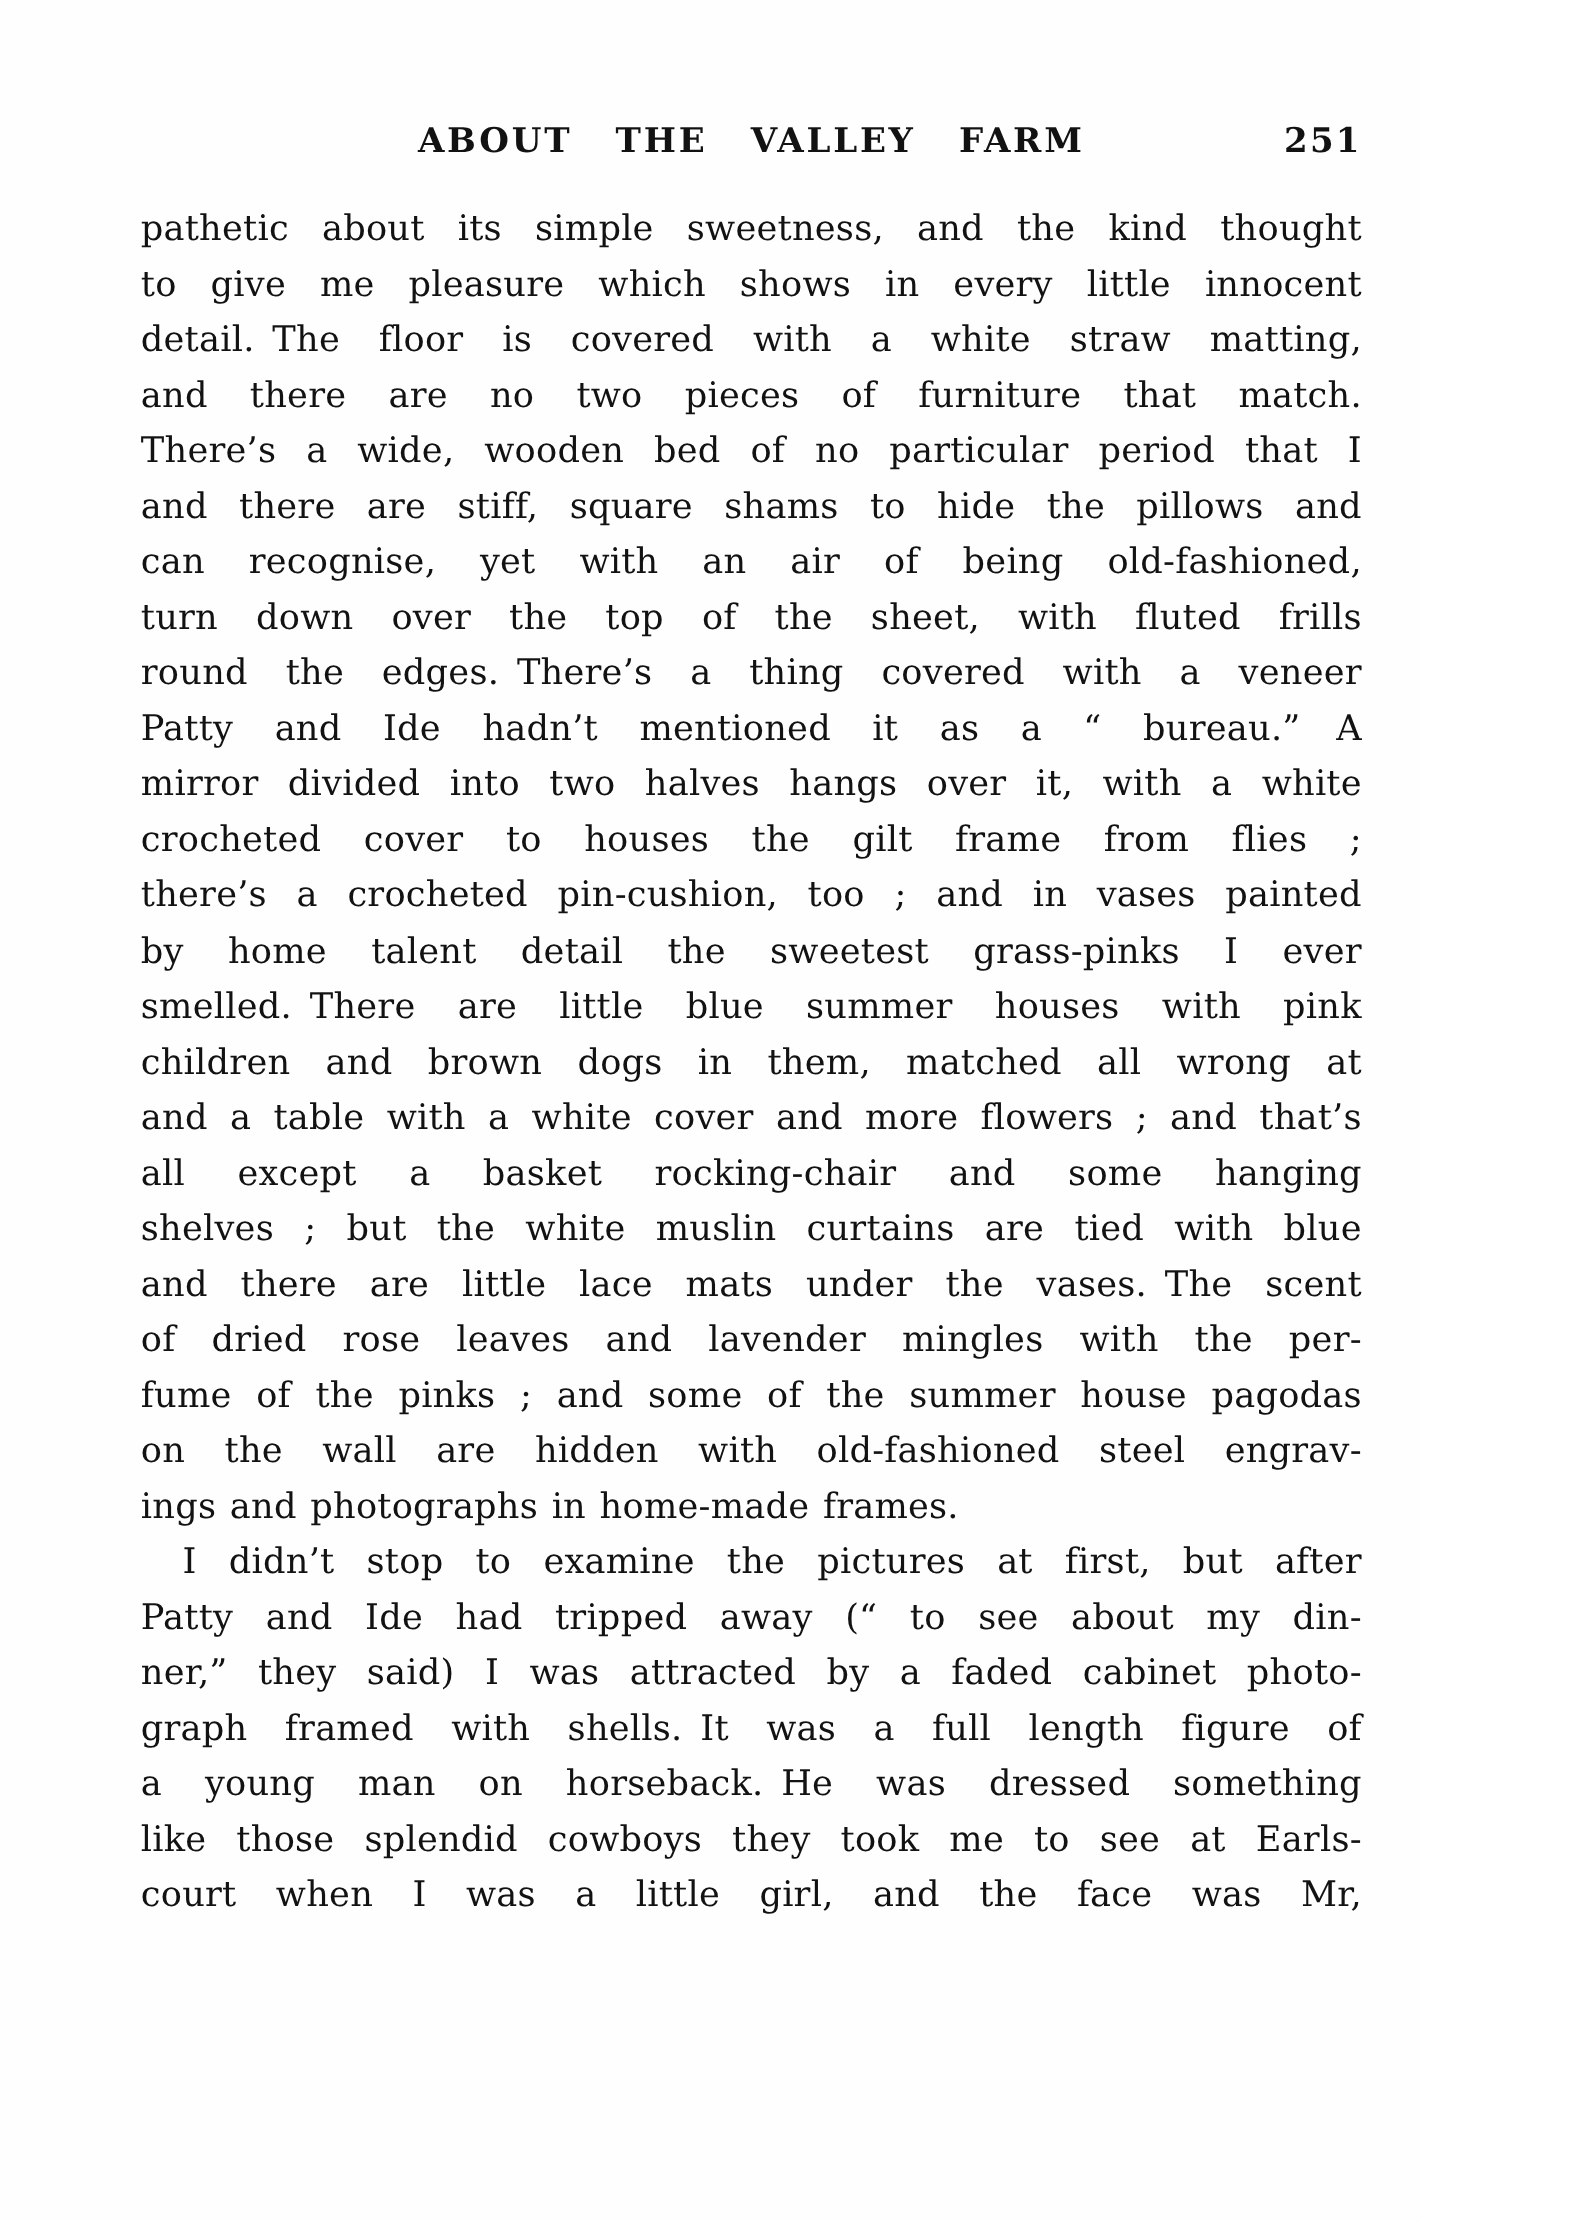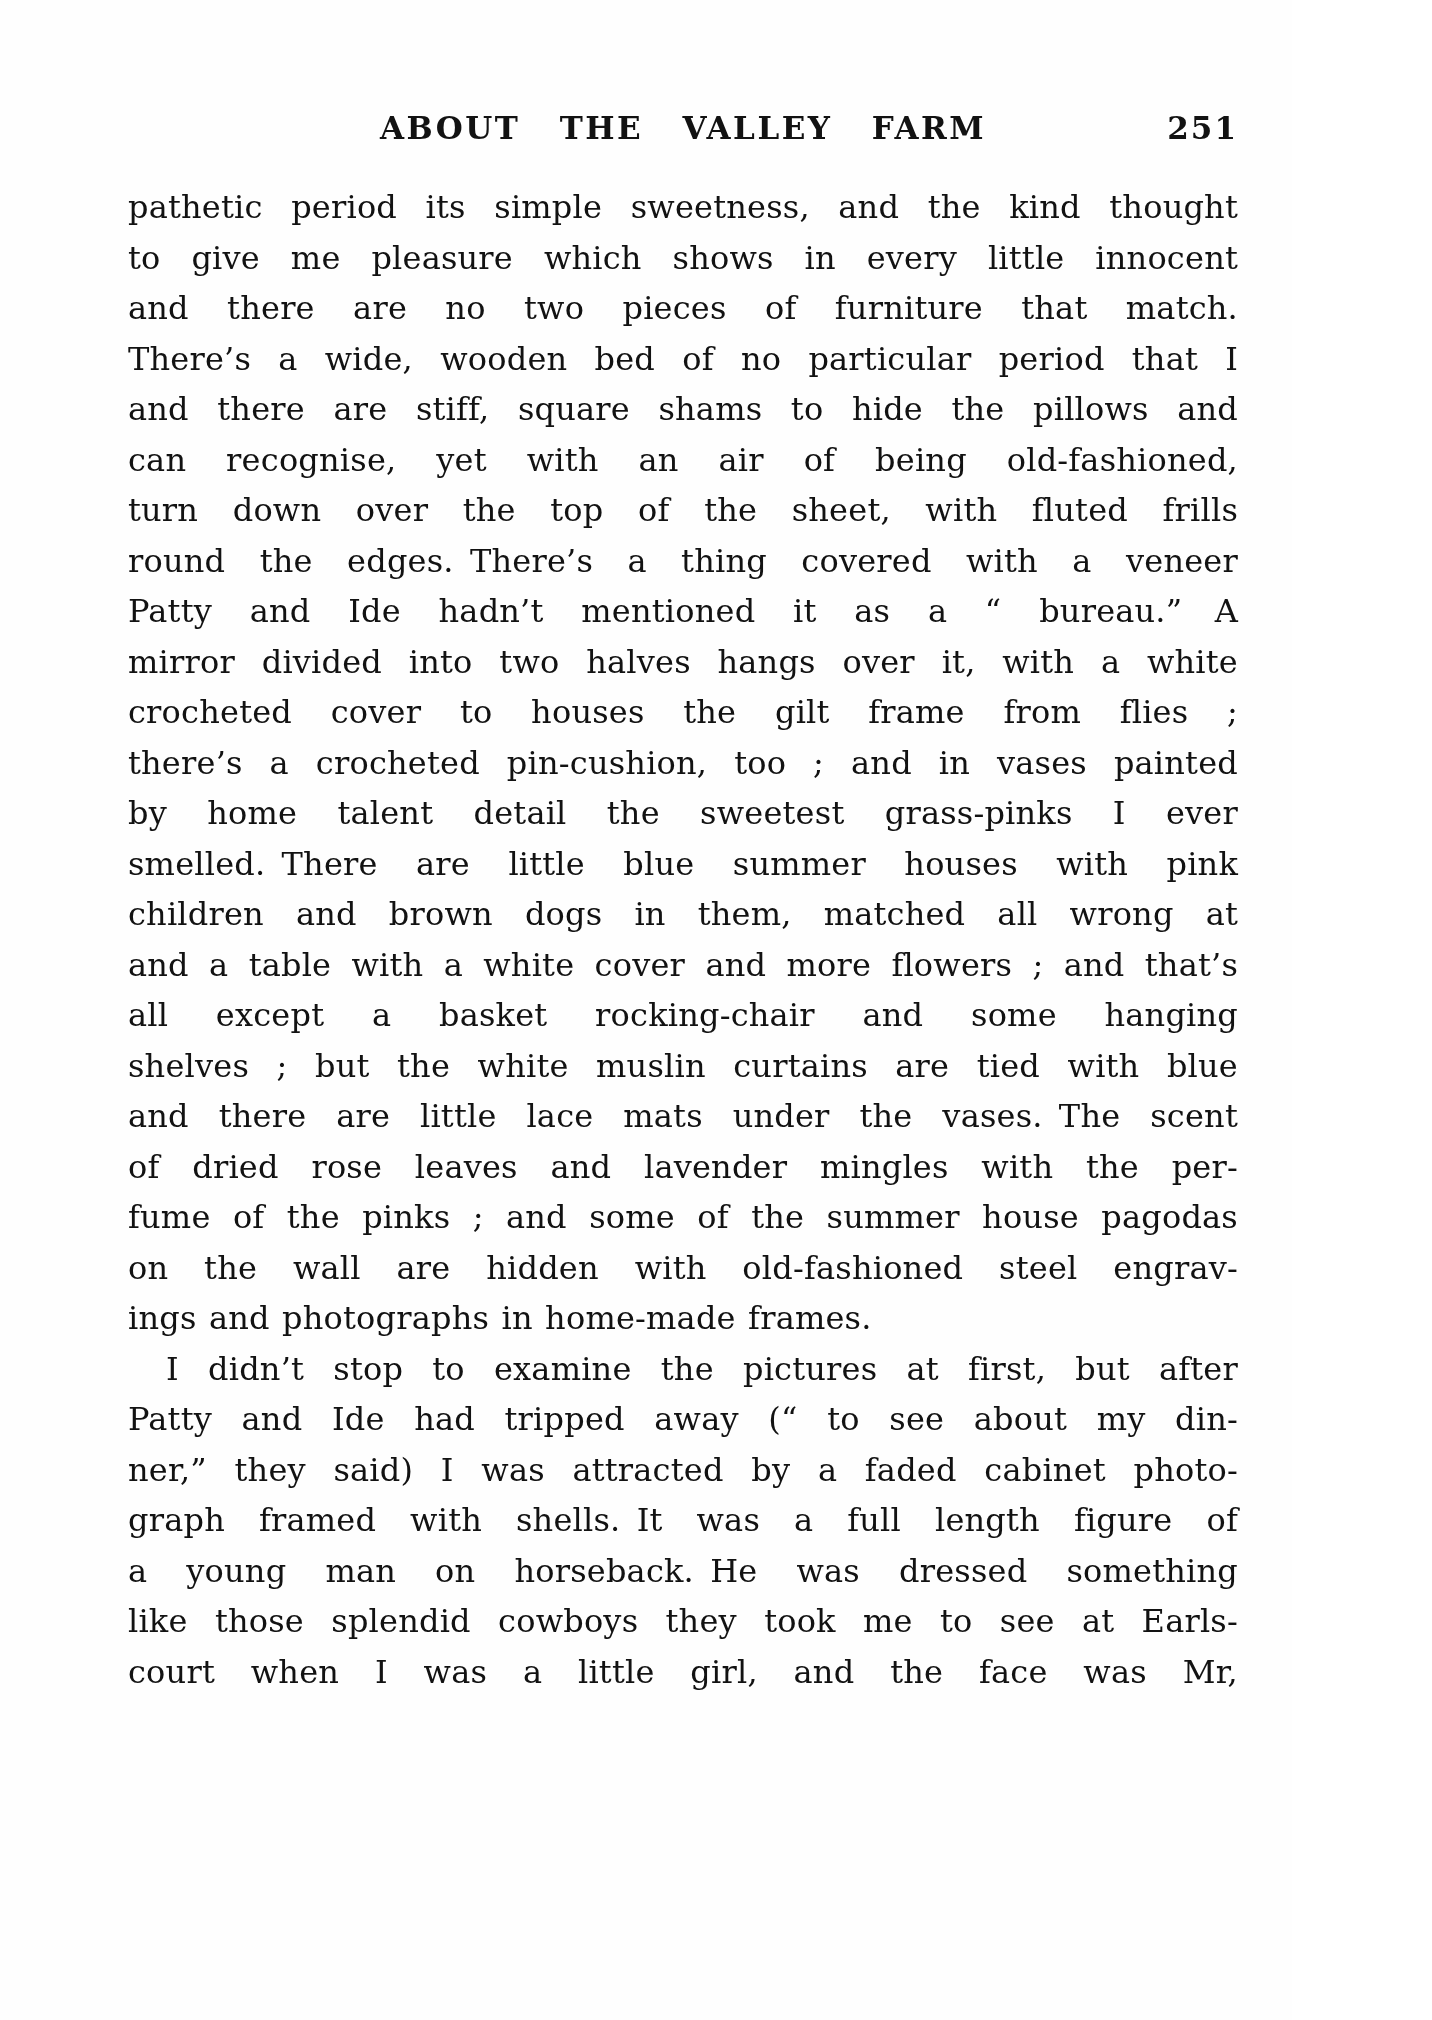--- a/index.html
+++ b/index.html
@@ -68,22 +68,23 @@
 </head>
 <body>
 
 <div class="page">
   <div class="content">
     <div class="running-header">
       <span class="title">ABOUT THE VALLEY FARM</span>
       <span class="folio">251</span>
     </div>
     <div class="body-text">
-        <div class="line">pathetic period its simple sweetness, and the kind thought</div>
+        <div class="line">pathetic about its simple sweetness, and the kind thought</div>
         <div class="line">to give me pleasure which shows in every little innocent</div>
+        <div class="line">detail. The floor is covered with a white straw matting,</div>
         <div class="line">and there are no two pieces of furniture that match.</div>
         <div class="line">There’s a wide, wooden bed of no particular period that I</div>
         <div class="line">and there are stiff, square shams to hide the pillows and</div>
         <div class="line">can recognise, yet with an air of being old-fashioned,</div>
         <div class="line">turn down over the top of the sheet, with fluted frills</div>
         <div class="line">round the edges. There’s a thing covered with a veneer</div>
         <div class="line">Patty and Ide hadn’t mentioned it as a “ bureau.”  A</div>
         <div class="line">mirror divided into two halves hangs over it, with a white</div>
         <div class="line">crocheted cover to houses the gilt frame from flies ;</div>
         <div class="line">there’s a crocheted pin-cushion, too ; and in vases painted</div>

